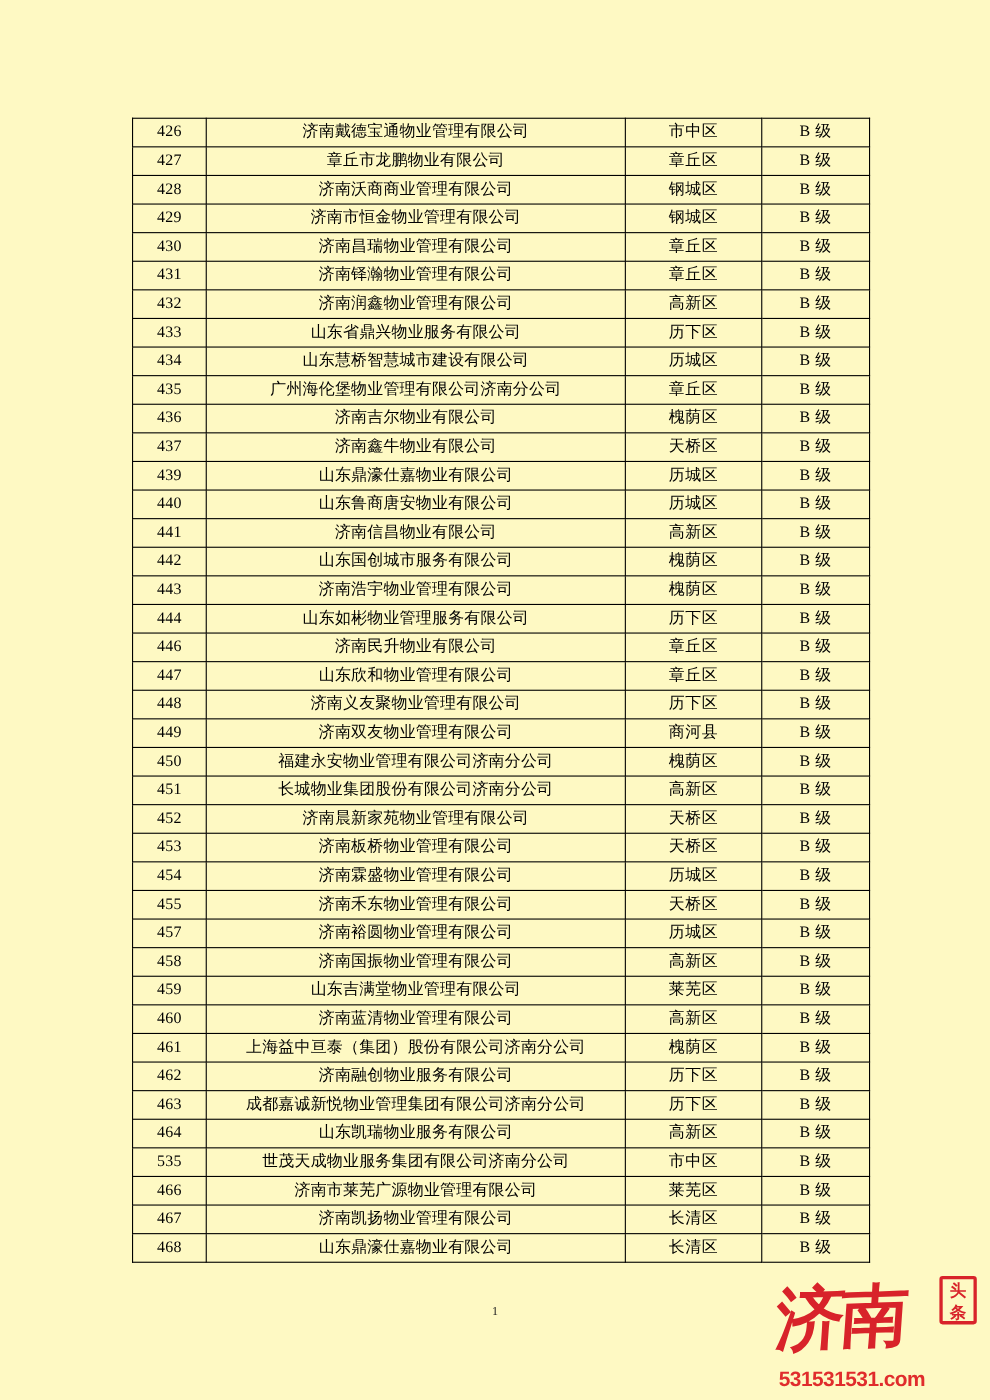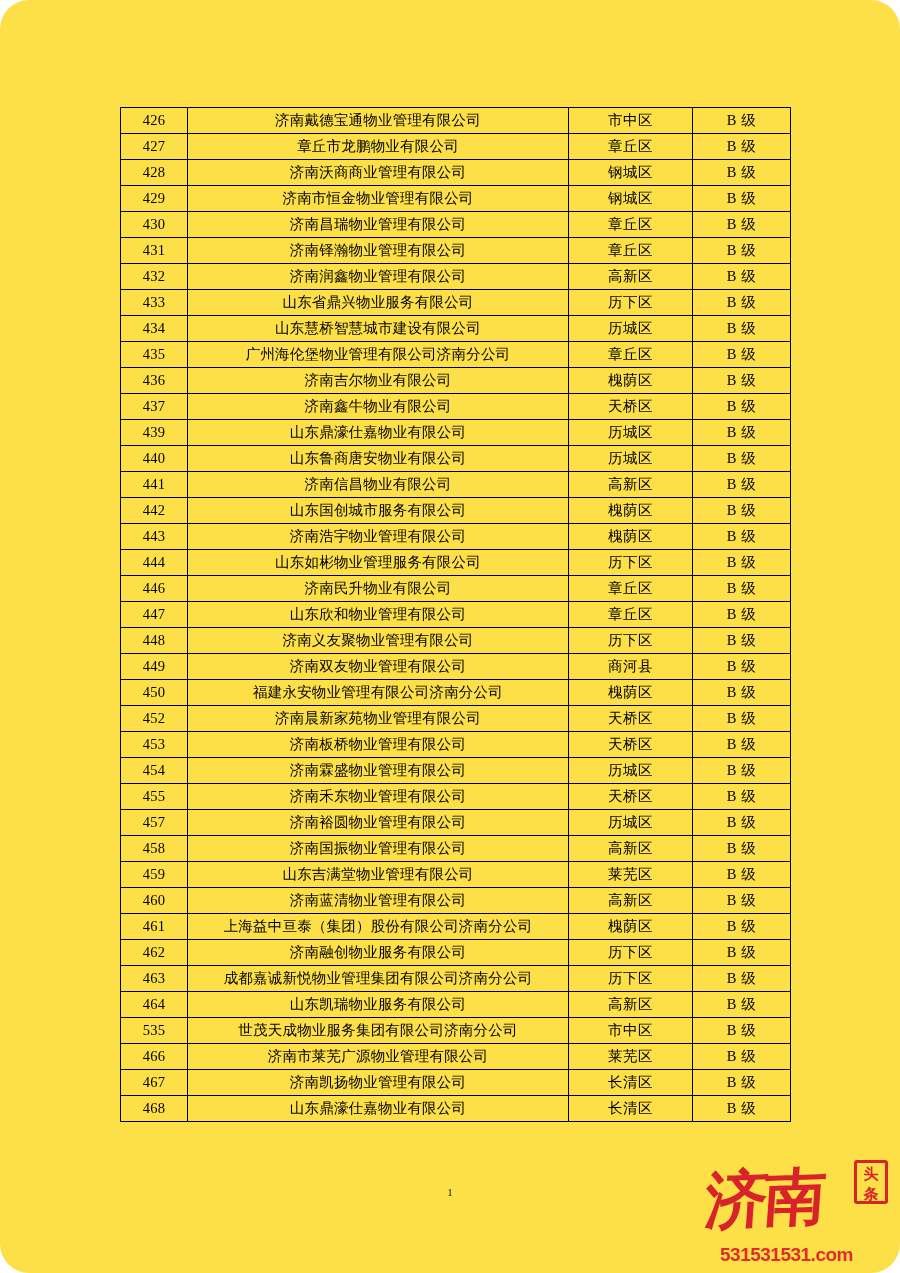--- a/index.html
+++ b/index.html
@@ -13,22 +13,21 @@
     height: 1273px;
     position: relative;
     font-family: "Liberation Serif", "DejaVu Serif", serif;
     color: #000000;
     overflow: hidden;
   }
 
   .page {
     position: absolute;
     inset: 0;
-    background: #fde047;
-    border-radius: 29px;
+    background: #fef9c3;
   }
 
   
   .table-wrap {
     position: absolute;
     left: 120px;
     top: 107px;
     width: 670px;
   }
 
@@ -126,21 +125,21 @@
     font-size: 15px;
     font-weight: bold;
     line-height: 20px;
     text-align: center;
     padding-top: 1px;
     box-sizing: border-box;
   }
   .wm-badge span { display: block; }
   .wm-url {
     position: absolute;
-    left: 14px;
+    left: 2px;
     top: 86px;
     font-family: "Liberation Sans", sans-serif;
     font-size: 19px;
     font-weight: bold;
     color: #e02c2c;
     letter-spacing: -0.5px;
     white-space: nowrap;
   }
 </style>
 </head>
@@ -289,20 +288,26 @@
             <td class="cell-district">商河县</td>
             <td class="cell-grade">B 级</td>
           </tr>
           <tr>
             <td class="cell-no">450</td>
             <td class="cell-name">福建永安物业管理有限公司济南分公司</td>
             <td class="cell-district">槐荫区</td>
             <td class="cell-grade">B 级</td>
           </tr>
           <tr>
+            <td class="cell-no">451</td>
+            <td class="cell-name">长城物业集团股份有限公司济南分公司</td>
+            <td class="cell-district">高新区</td>
+            <td class="cell-grade">B 级</td>
+          </tr>
+          <tr>
             <td class="cell-no">452</td>
             <td class="cell-name">济南晨新家苑物业管理有限公司</td>
             <td class="cell-district">天桥区</td>
             <td class="cell-grade">B 级</td>
           </tr>
           <tr>
             <td class="cell-no">453</td>
             <td class="cell-name">济南板桥物业管理有限公司</td>
             <td class="cell-district">天桥区</td>
             <td class="cell-grade">B 级</td>

